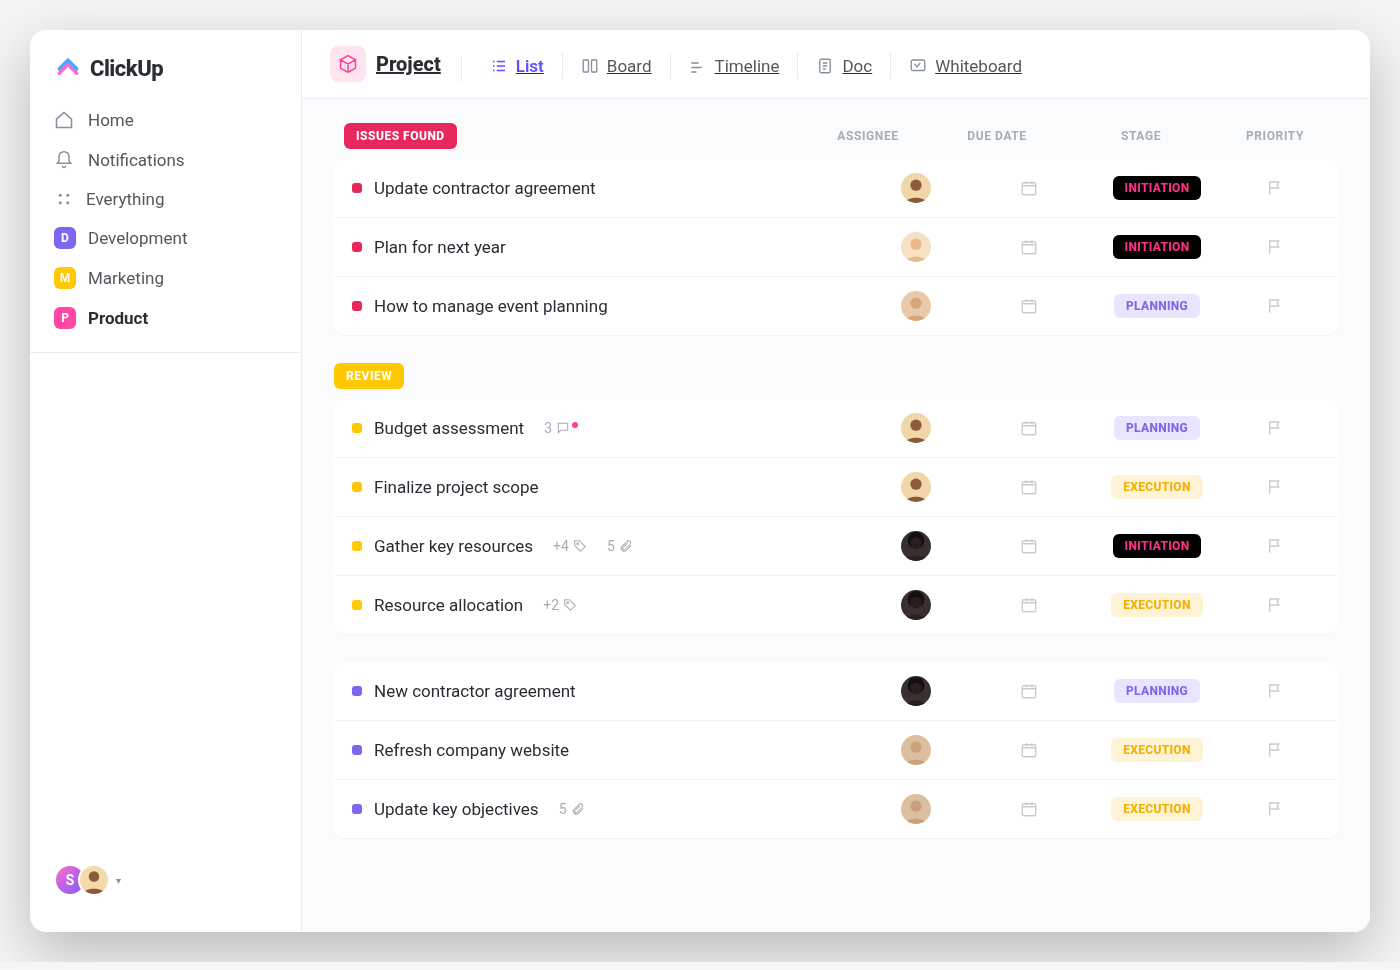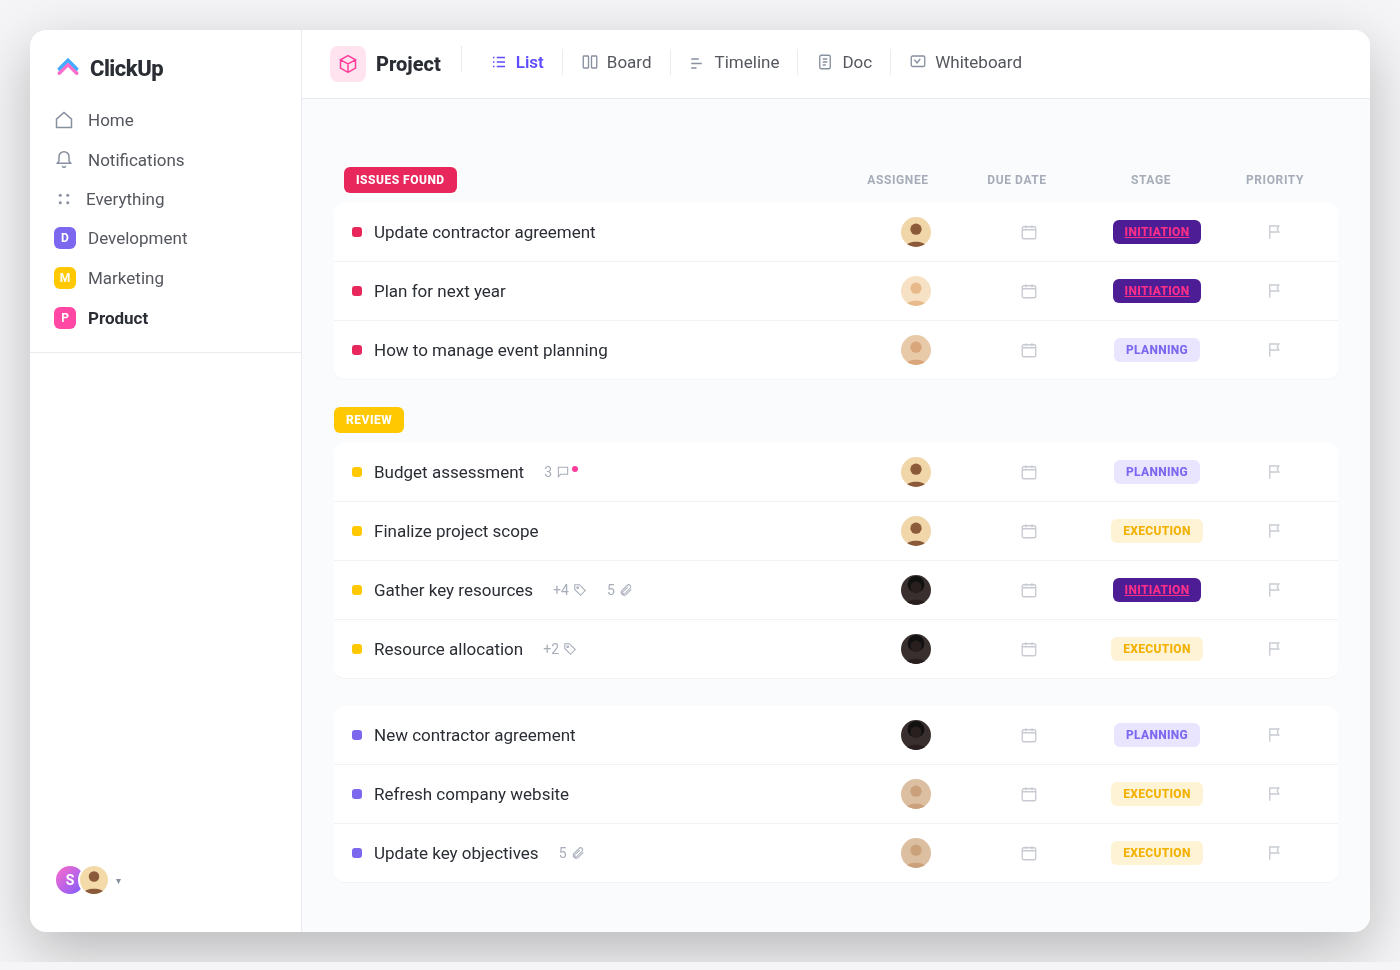--- a/index.html
+++ b/index.html
@@ -105,25 +105,26 @@
   color:#fff; display:flex; align-items:center; justify-content:center;
   font-weight:700; font-size:14px; border:2px solid #fff;
 }
 .s-avatar.img { background:#f4d9a9; margin-left:-8px; overflow:hidden; }
 .caret-tiny { margin-left:6px; color:#87909e; font-size:10px; }
 
 
 .main { flex: 1; display: flex; flex-direction: column; background:#fafbfc; }
 .topbar {
   display: flex;
-  align-items: flex-start;
+  align-items: flex-end;
   gap: 10px;
   padding: 16px 28px;
   background: #fff;
   border-bottom: 1px solid #e9ebf0;
+  text-decoration: underline;
 }
 .project-chip {
   display: flex;
   align-items: center;
   gap: 10px;
 }
 .project-icon {
   width: 36px; height: 36px;
   background: #ffe4ef;
   border-radius: 8px;
@@ -139,25 +140,24 @@
   font-size: 17px; color:#54575d; padding: 6px 8px; cursor:pointer;
 }
 .view-tab svg { width:18px; height:18px; stroke:#87909e; fill:none; stroke-width:1.8; }
 .view-tab.active { color:#5d4dff; font-weight:600; }
 .view-tab.active svg { stroke:#5d4dff; }
 
 .content { padding: 24px 32px; overflow-y:auto; flex:1; }
 .column-headers {
   display: grid;
   grid-template-columns: 1fr 100px 110px 130px 90px;
-  gap: 14px;
+  gap: 24px;
   align-items: center;
   padding: 0 18px 0 10px;
   margin-bottom: 10px;
-  margin-top: 44px;
 }
 .col-head {
   text-align: center;
   font-size: 12px;
   font-weight: 700;
   letter-spacing: 0.6px;
   color: #a6acb8;
 }
 .group { margin-bottom: 28px; }
 .group-label {
@@ -199,21 +199,21 @@
 .stage-pill {
   padding: 5px 12px;
   border-radius: 6px;
   font-size: 12px;
   font-weight: 800;
   letter-spacing: 0.3px;
 }
 .flag-icon svg { width:18px; height:18px; stroke:#c7cbd1; fill:none; stroke-width:1.8; }
 
 
-.stage-initiation { background:#4c1d95; color:#ff2e87;text-decoration:underline; }
+.stage-initiation { background:#000000; color:#ff2e87; }
 .stage-planning { background:#e9e5ff; color:#7b68ee; }
 .stage-execution { background:#fff3d6; color:#f2b100; }
 
 
 .av-1{background:#f0d6a8;}
 .av-2{background:#f6e1c4;}
 .av-3{background:#e8c9a8;}
 .av-4{background:#3a2f2f;}
 .av-5{background:#dcbfa0;}
 .avatar svg{width:100%;height:100%;}

